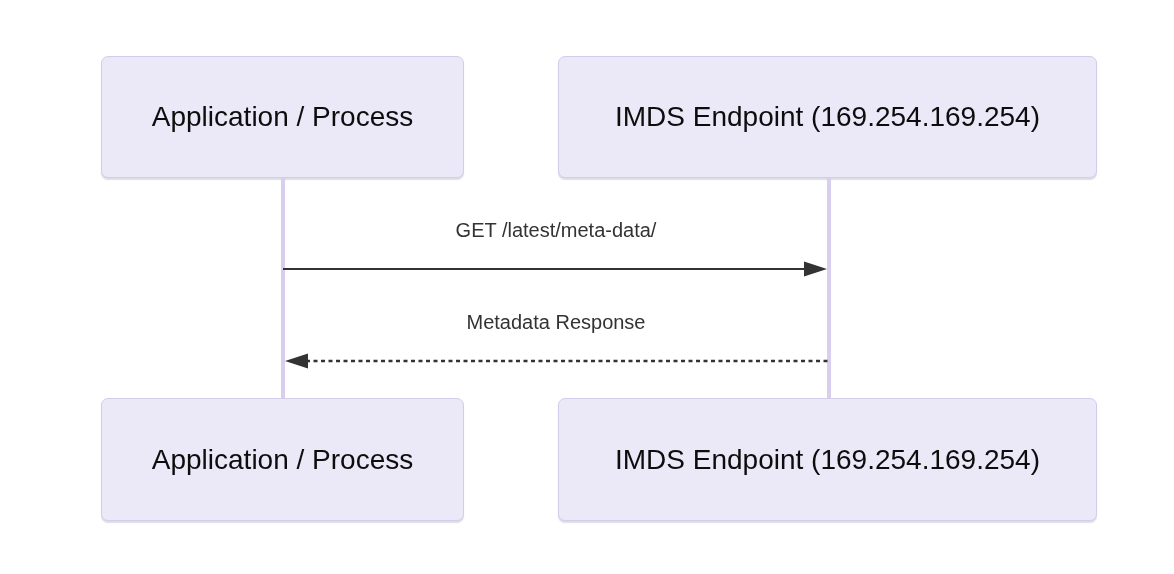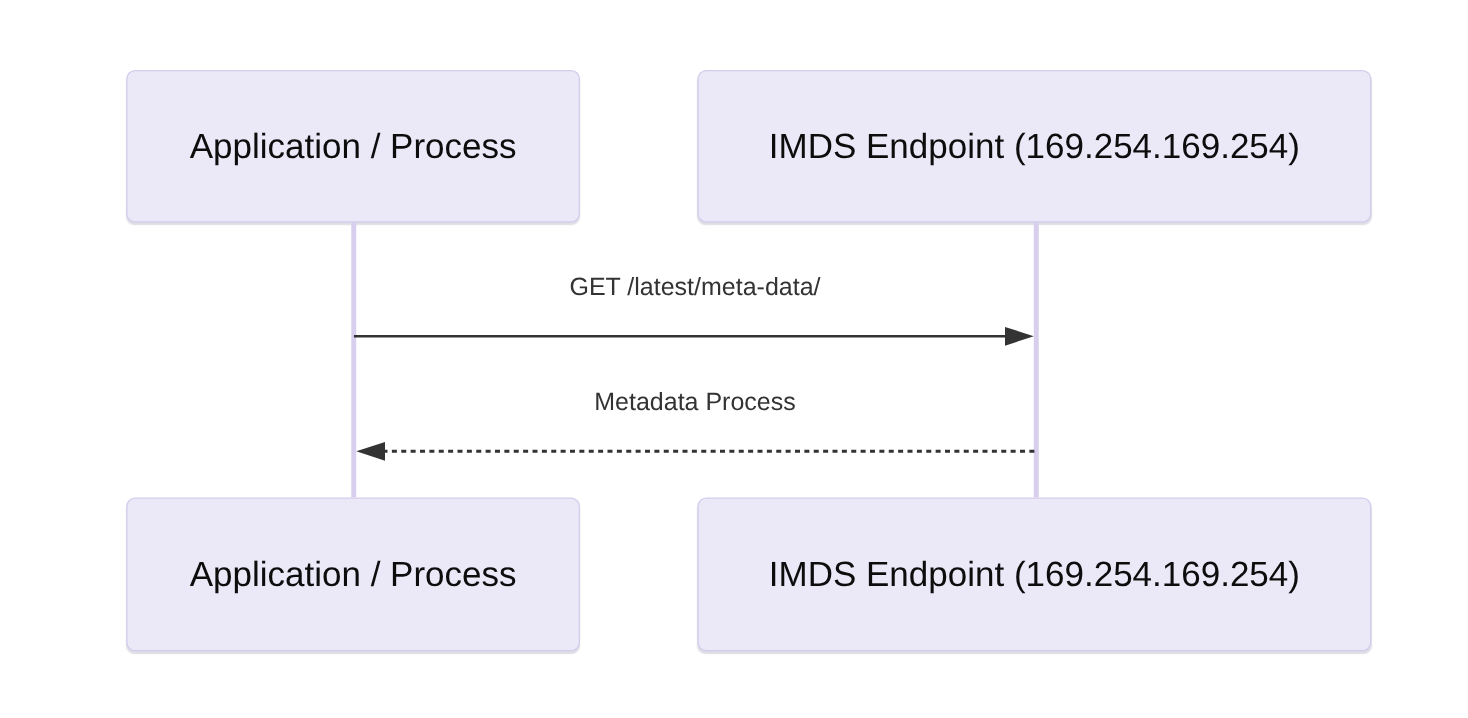--- a/index.html
+++ b/index.html
@@ -77,21 +77,21 @@
   <div class="lifeline lifeline-app"></div>
   <div class="lifeline lifeline-imds"></div>
 
   <div class="msg-label msg-label-request">GET /latest/meta-data/</div>
 
   <svg class="arrow-svg arrow-request" width="546" height="20">
     <line x1="0" y1="10" x2="526" y2="10" stroke="#333333" stroke-width="2"></line>
     <polygon points="544,10 521,2.5 521,17.5" fill="#333333"></polygon>
   </svg>
 
-  <div class="msg-label msg-label-response">Metadata Process</div>
+  <div class="msg-label msg-label-response">Metadata Response</div>
 
   <svg class="arrow-svg arrow-response" width="546" height="20">
     <line x1="21" y1="10" x2="546" y2="10" stroke="#333333" stroke-width="2.4" stroke-dasharray="4,3.5"></line>
     <polygon points="0,10 23,2.5 23,17.5" fill="#333333"></polygon>
   </svg>
 
   <div class="actor-box box-app-bot">Application / Process</div>
 
   <div class="actor-box box-imds-bot">IMDS Endpoint (169.254.169.254)</div>
 

